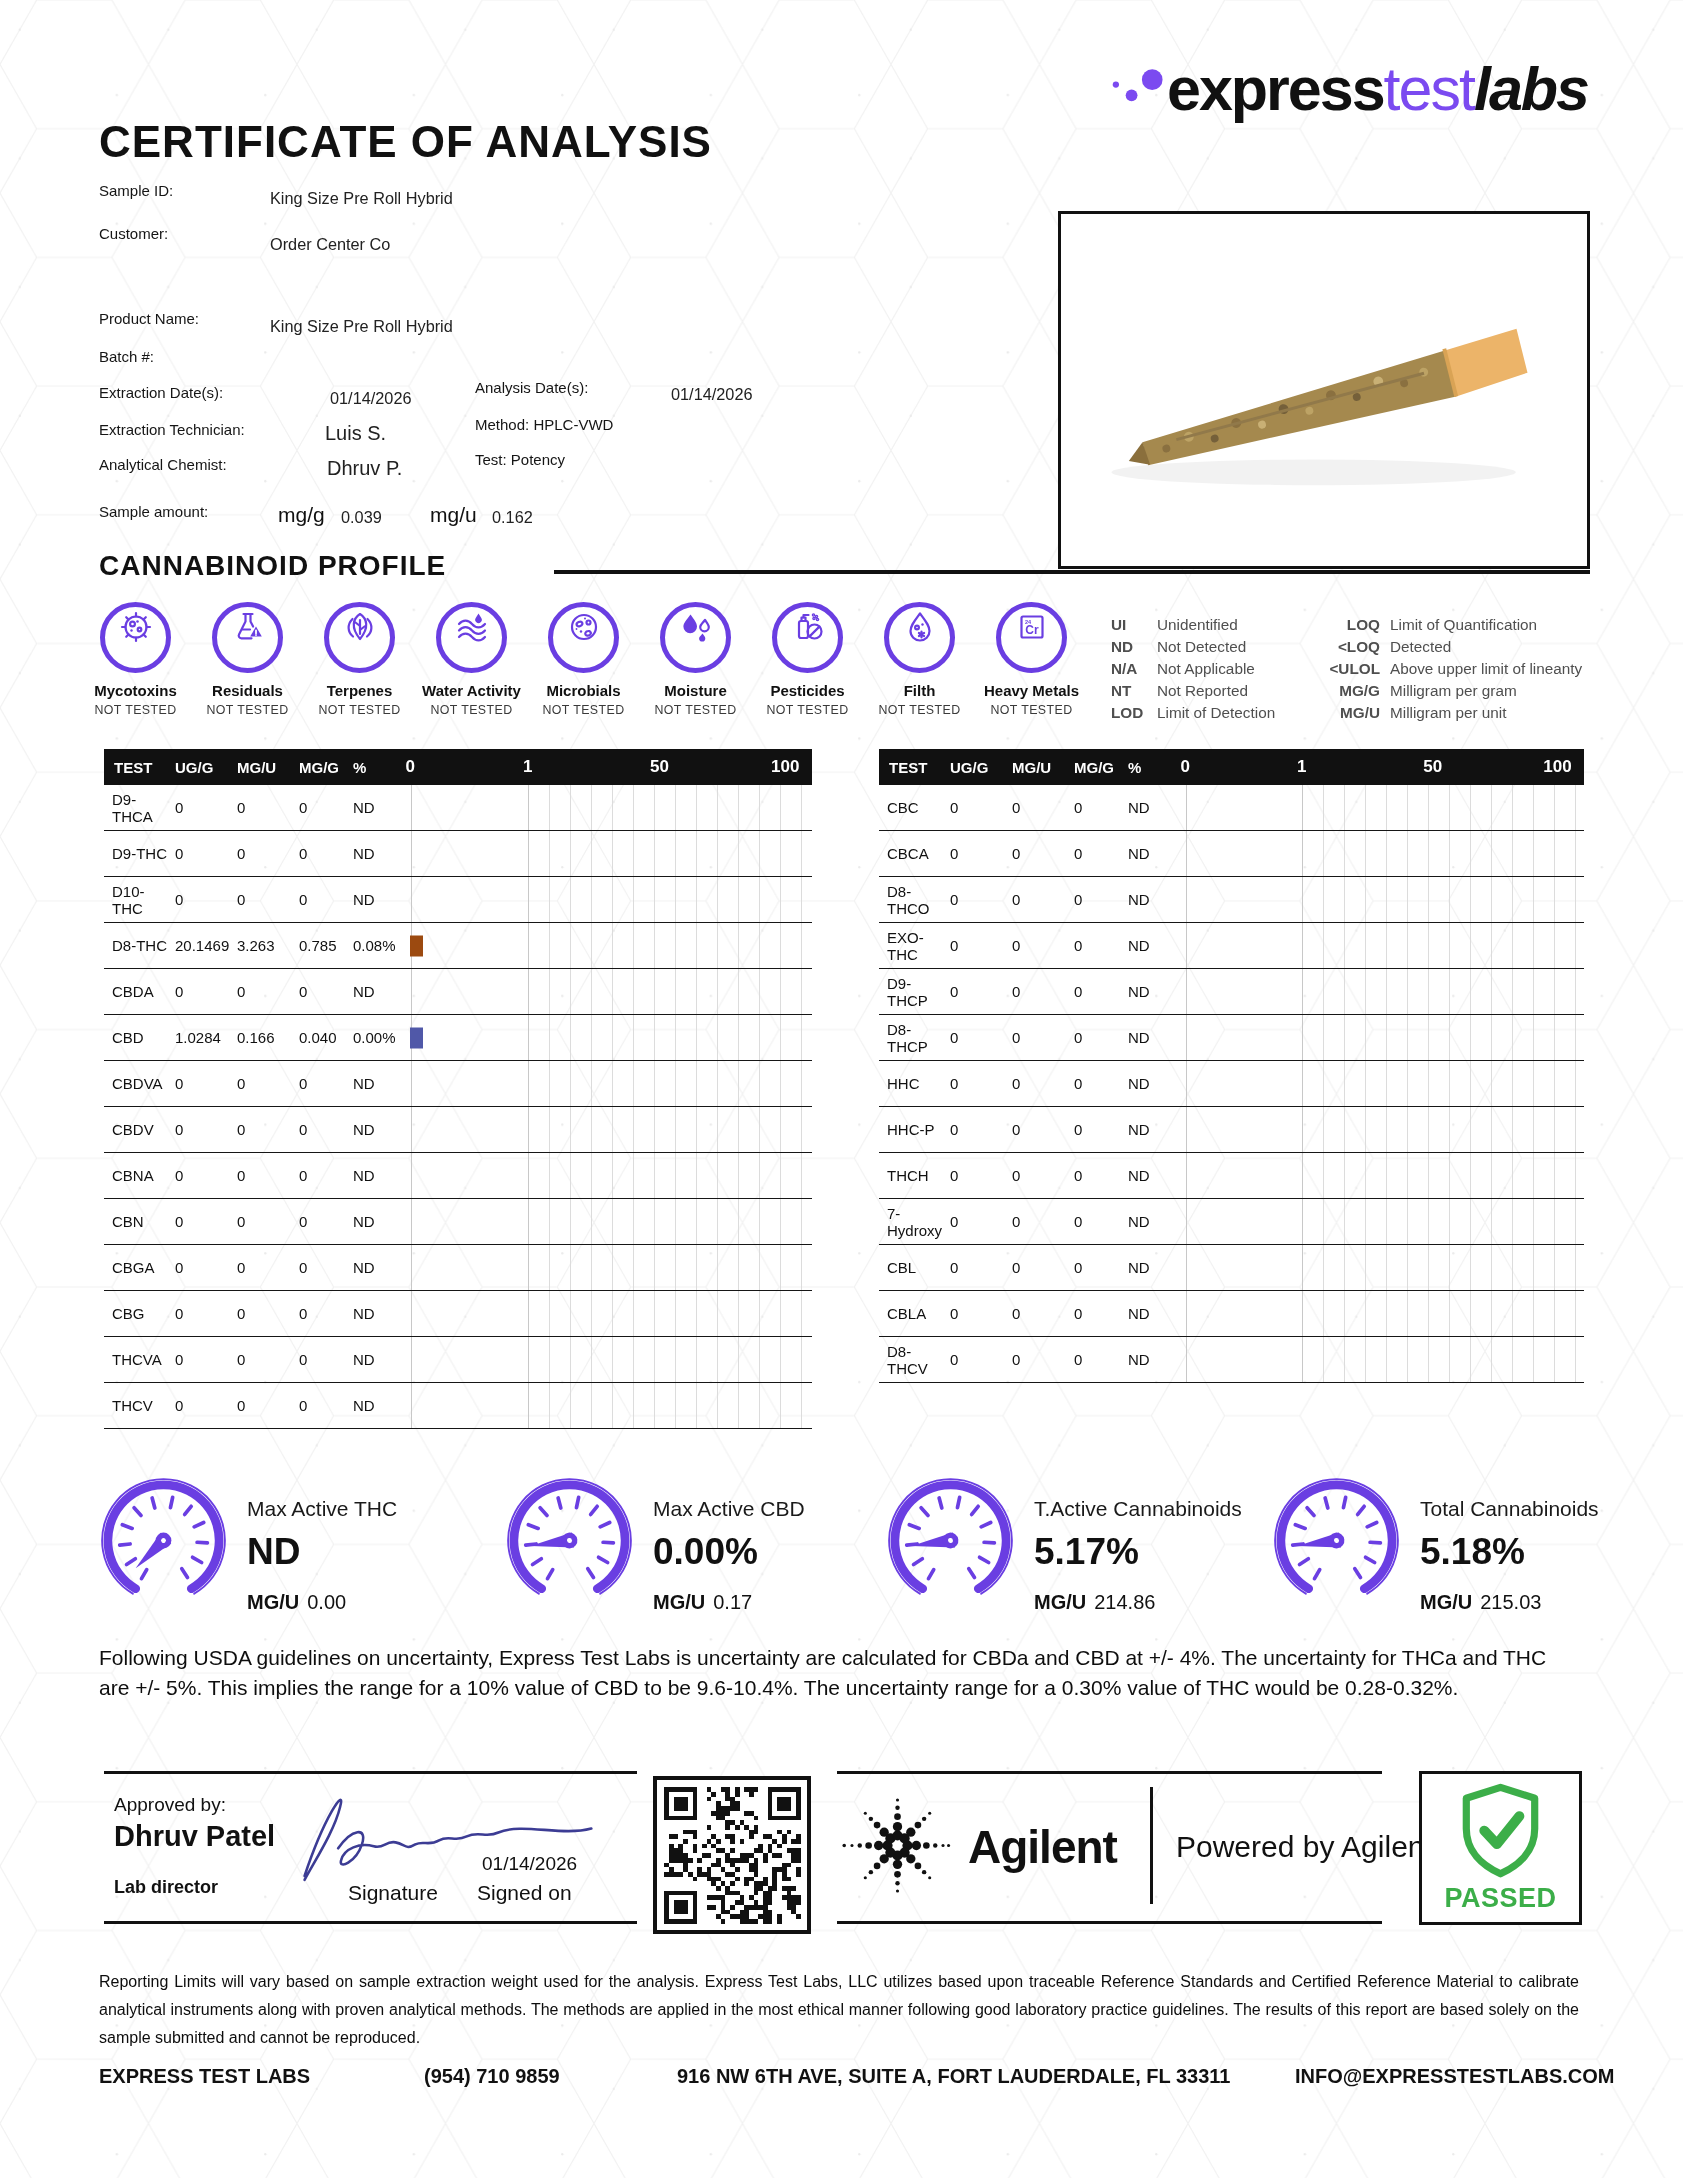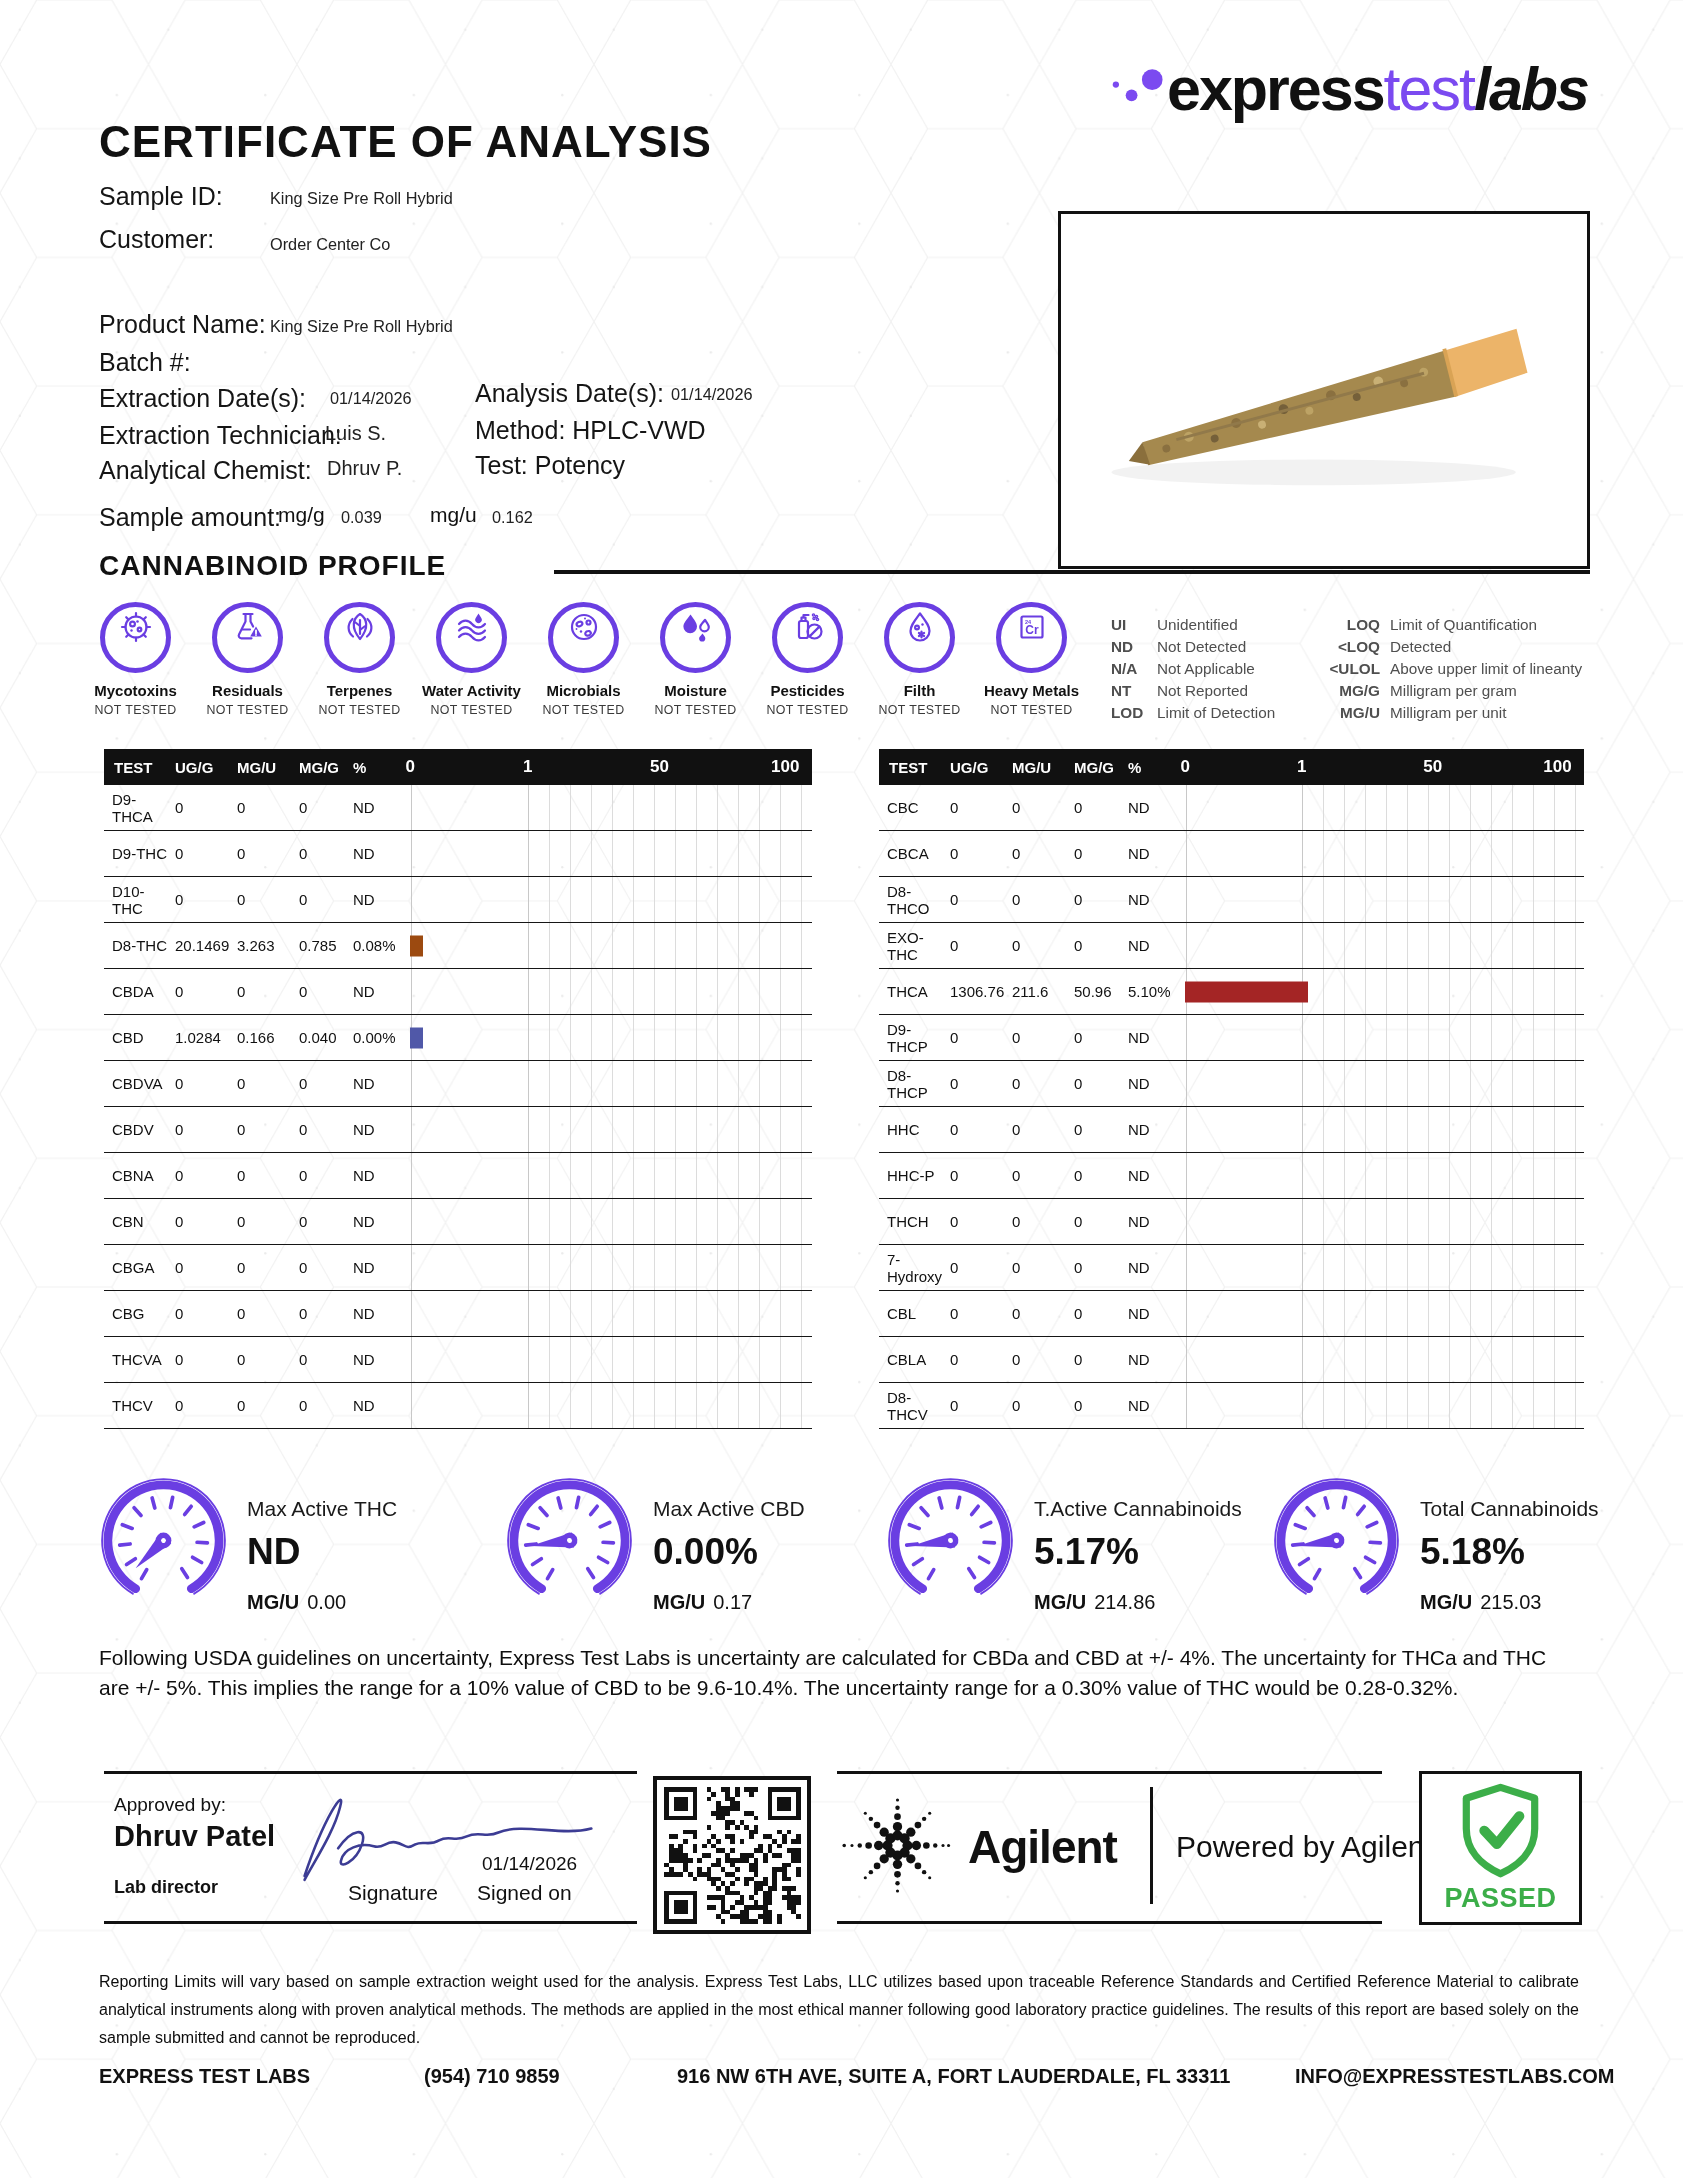--- a/index.html
+++ b/index.html
@@ -11,21 +11,21 @@
   .fg{position:absolute;left:0;top:0;width:1683px;height:1702px;z-index:1}
 
   
   .coa-title{font-size:44px;font-weight:700;letter-spacing:1px}
   .logo{display:flex;align-items:flex-start}
   .logo-text{font-size:61px;line-height:61px;letter-spacing:-2px;white-space:nowrap}
   .logo-express{font-weight:700}
   .logo-test{font-weight:400;color:var(--logo-purple,#7b4af0)}
   .logo-labs{font-weight:700;font-style:italic}
 
-  .lab{font-size:25px;color:#151515}
+  .lab{font-size:15px;color:#151515}
   .val{font-size:16.3px;color:#222}
   .val2{font-size:20px;color:#222}
   .inline-lab{font-size:21px}
 
   .imgbox{border:3px solid #111;background:#fff}
 
   .sec-title{font-size:28px;font-weight:700;letter-spacing:1px}
   .sec-line{background:#111;height:3.5px}
 
   
@@ -591,30 +591,20 @@
 
             <div class="trow">
               <span class="c-test">EXO-THC</span>
               <span>0</span>
               <span>0</span>
               <span>0</span>
               <span>ND</span>
               <span class="c-chart"></span>
             </div>
 
-            <div class="trow">
-              <span class="c-test">THCA</span>
-              <span>1306.76</span>
-              <span>211.6</span>
-              <span>50.96</span>
-              <span>5.10%</span>
-              <span class="c-chart">
-                <span class="bar" style="width: 30%; background: rgb(164, 37, 37);"></span>
-              </span>
-            </div>
 
             <div class="trow">
               <span class="c-test">D9-THCP</span>
               <span>0</span>
               <span>0</span>
               <span>0</span>
               <span>ND</span>
               <span class="c-chart"></span>
             </div>
 

